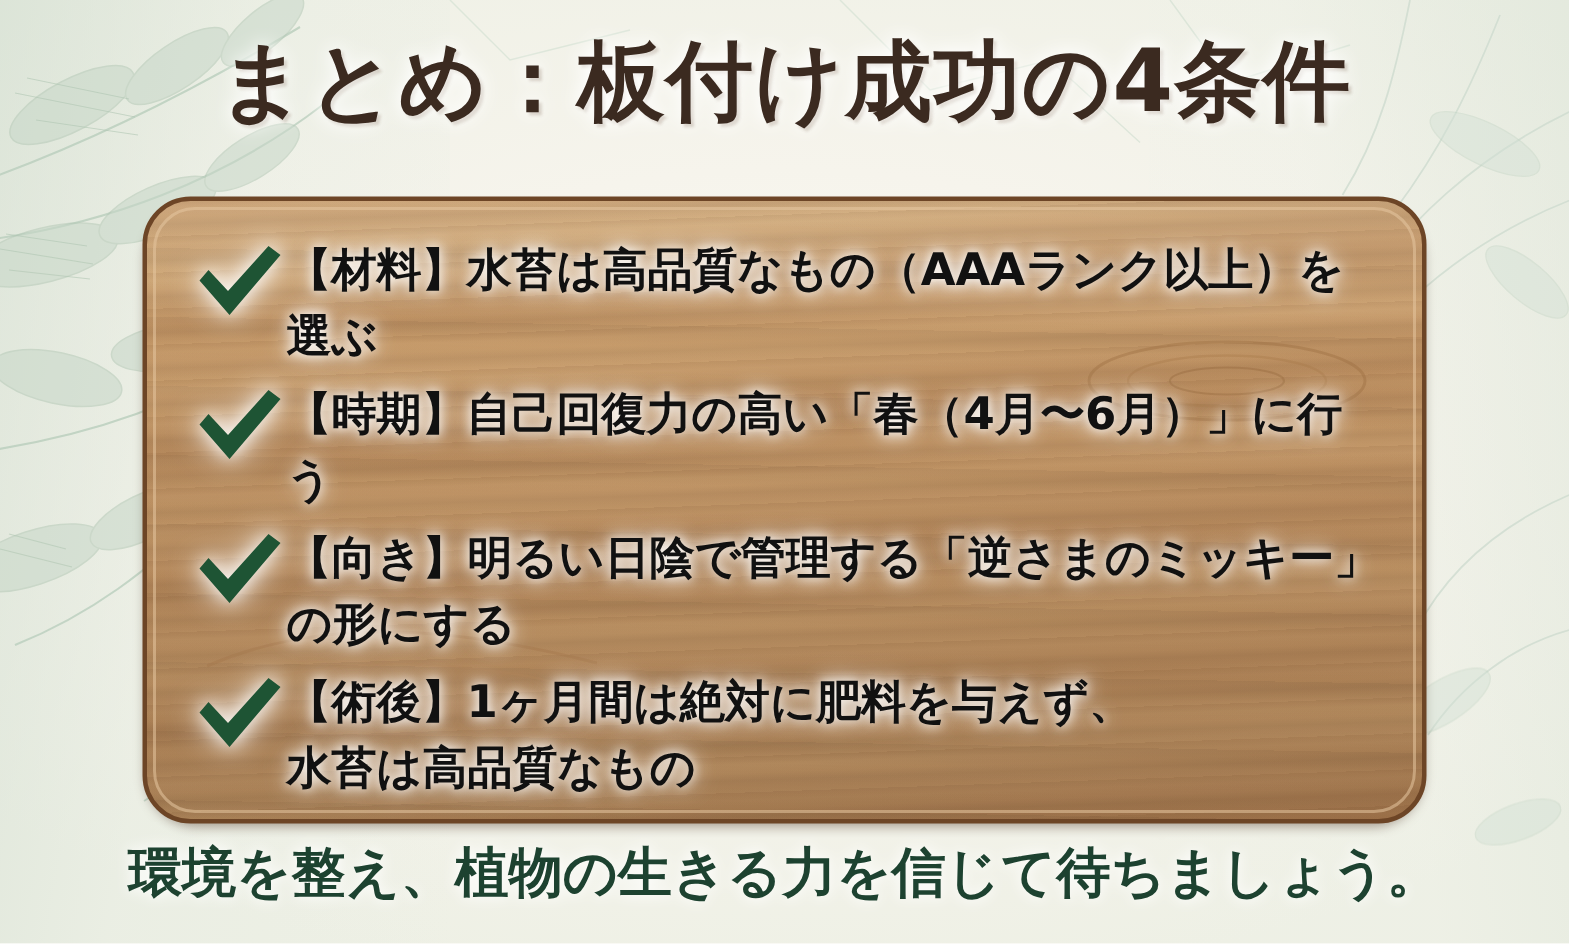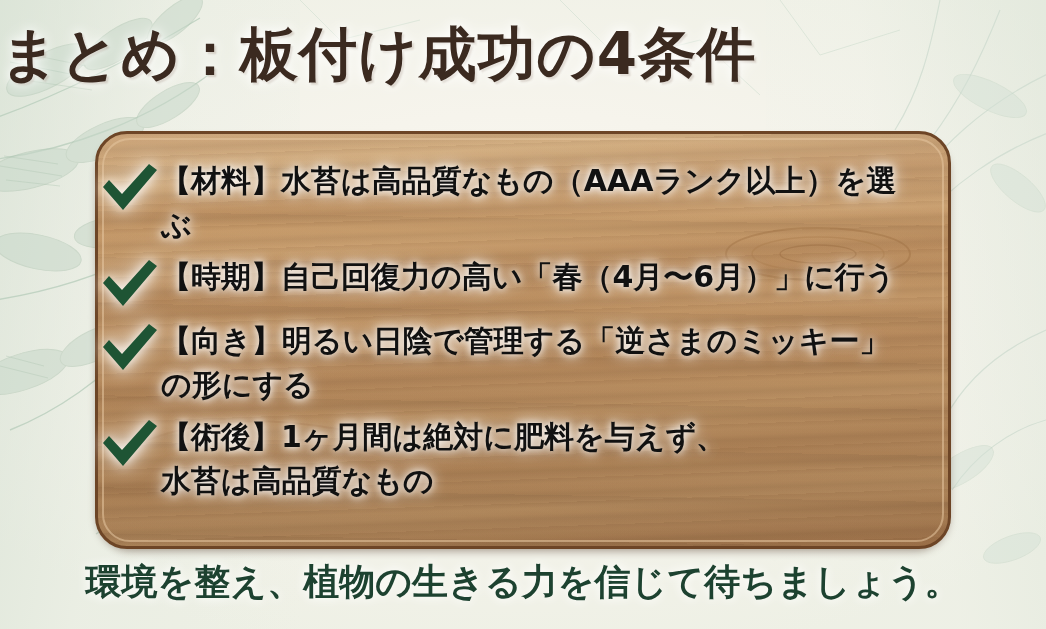--- a/index.html
+++ b/index.html
@@ -41,21 +41,21 @@
     pointer-events: none;
   }
   .botanical svg { display: block; }
 
   
   .title {
     position: absolute;
     left: 0;
     top: 18px;
     width: 1046px;
-    text-align: left;
+    text-align: center;
     font-size: 58px;
     line-height: 72px;
     font-weight: 700;
     letter-spacing: 1px;
     color: #3b2a20;
     text-shadow:
       0 0 10px rgba(255,255,255,0.95),
       0 0 18px rgba(255,255,255,0.85),
       2px 2px 2px rgba(120,95,75,0.35);
     white-space: nowrap;
@@ -122,21 +122,21 @@
     position: absolute;
     pointer-events: none;
     opacity: 0.38;
   }
 
   
   .list {
     position: absolute;
     left: 0; top: 0;
     width: 856px; height: 478px;
-    padding: 28px 26px 0 4px;
+    padding: 28px 26px 0 34px;
     box-sizing: border-box;
   }
   .row {
     display: flex;
     align-items: flex-start;
     margin-bottom: 8px;
   }
   .check {
     flex: 0 0 auto;
     width: 62px;

